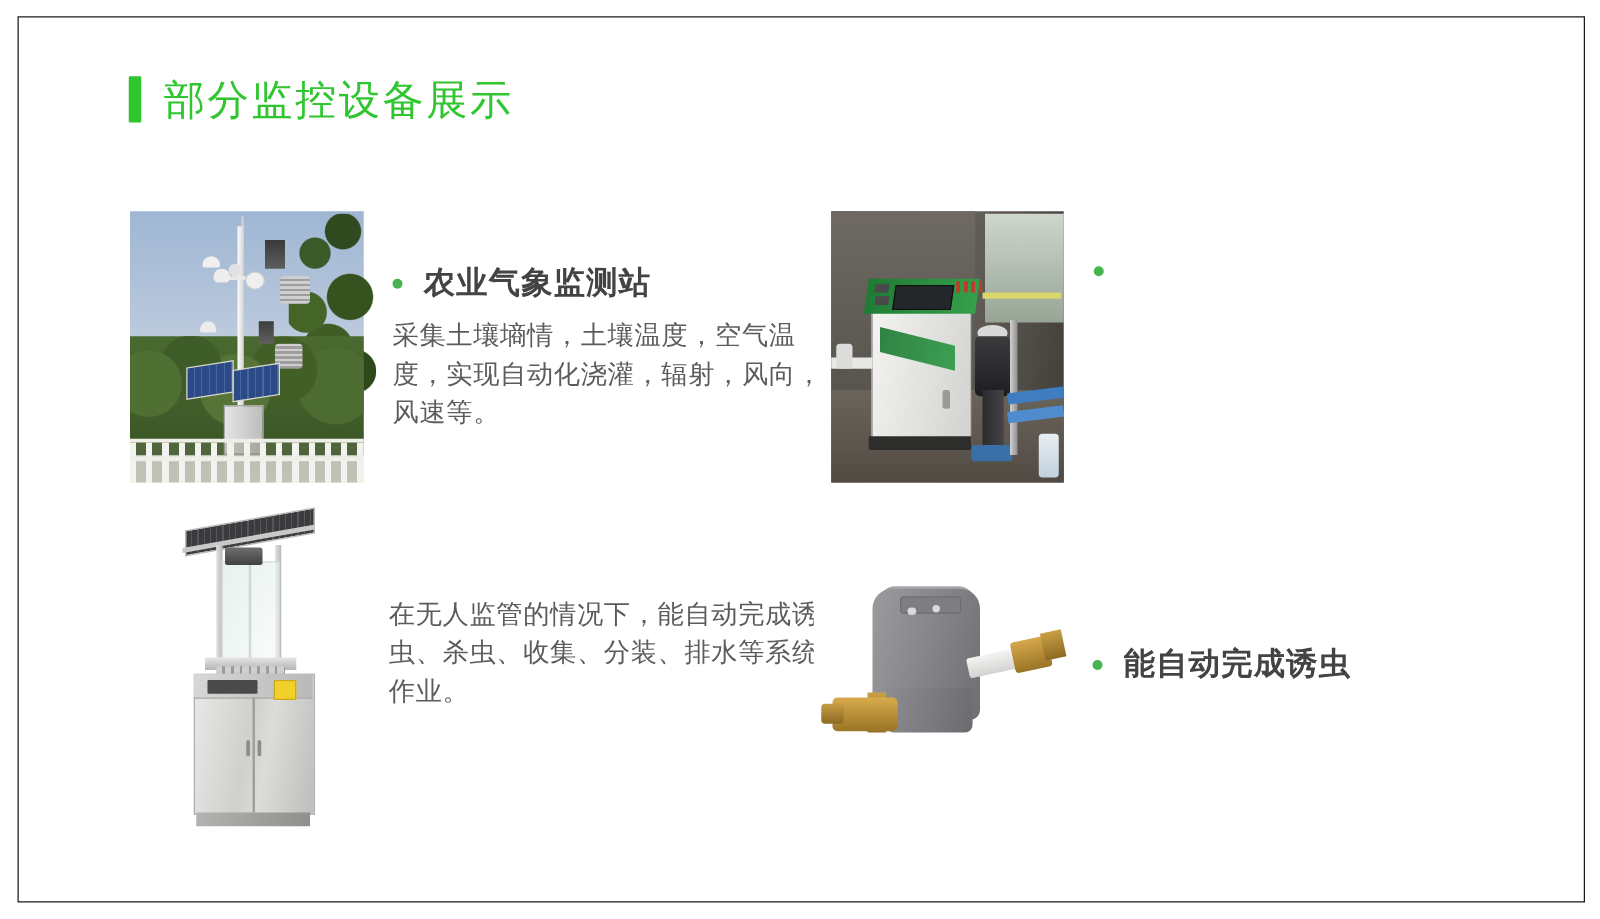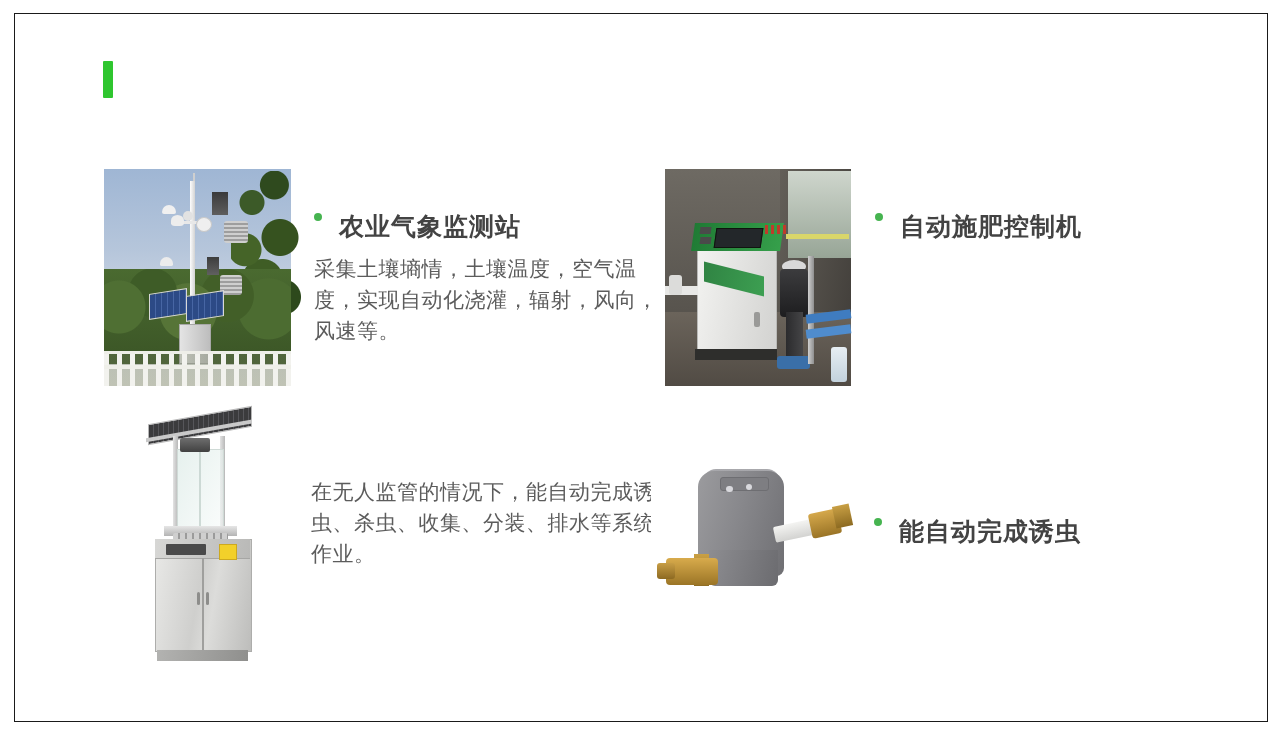--- a/index.html
+++ b/index.html
@@ -66,20 +66,21 @@
   }
 
   .text-wrap {
     flex: 0 0 auto;
     padding-top: 44px;
   }
   .text-wrap.lower { padding-top: 72px; }
 
   .head-line {
     display: flex;
+    align-items: center;
     margin-bottom: 12px;
   }
   .bullet {
     width: 8px;
     height: 8px;
     border-radius: 50%;
     background: #46b450;
     margin-right: 17px;
     flex: 0 0 auto;
   }
@@ -411,20 +412,21 @@
     transform: rotate(-12deg);
   }
 </style>
 </head>
 <body>
 
 <div class="slide">
 
   <div class="title-row">
     <div class="title-bar"></div>
+    <div class="title-text">部分监控设备展示</div>
   </div>
 
   <div class="block block-tl">
     <div class="photo-wrap">
       <div class="ph1">
         <div class="sky"></div>
         <div class="tree-right"></div>
         <div class="hedge"></div>
         <div class="mast-top"></div>
         <div class="mast"></div>
@@ -478,21 +480,20 @@
         <div class="pipe-blue1"></div>
         <div class="pipe-blue2"></div>
         <div class="pipe-white"></div>
         <div class="valve-left"></div>
         <div class="bottle"></div>
       </div>
     </div>
     <div class="text-wrap" style="margin-left:24px;">
       <div class="head-line">
         <span class="bullet"></span>
-        <span class="head-text">自动施肥控制机</span>
       </div>
     </div>
   </div>
 
   <div class="block block-bl">
     <div class="photo-wrap">
       <div class="ph3">
         <div class="solar"></div>
         <div class="solar-frame"></div>
         <div class="post-l"></div>

